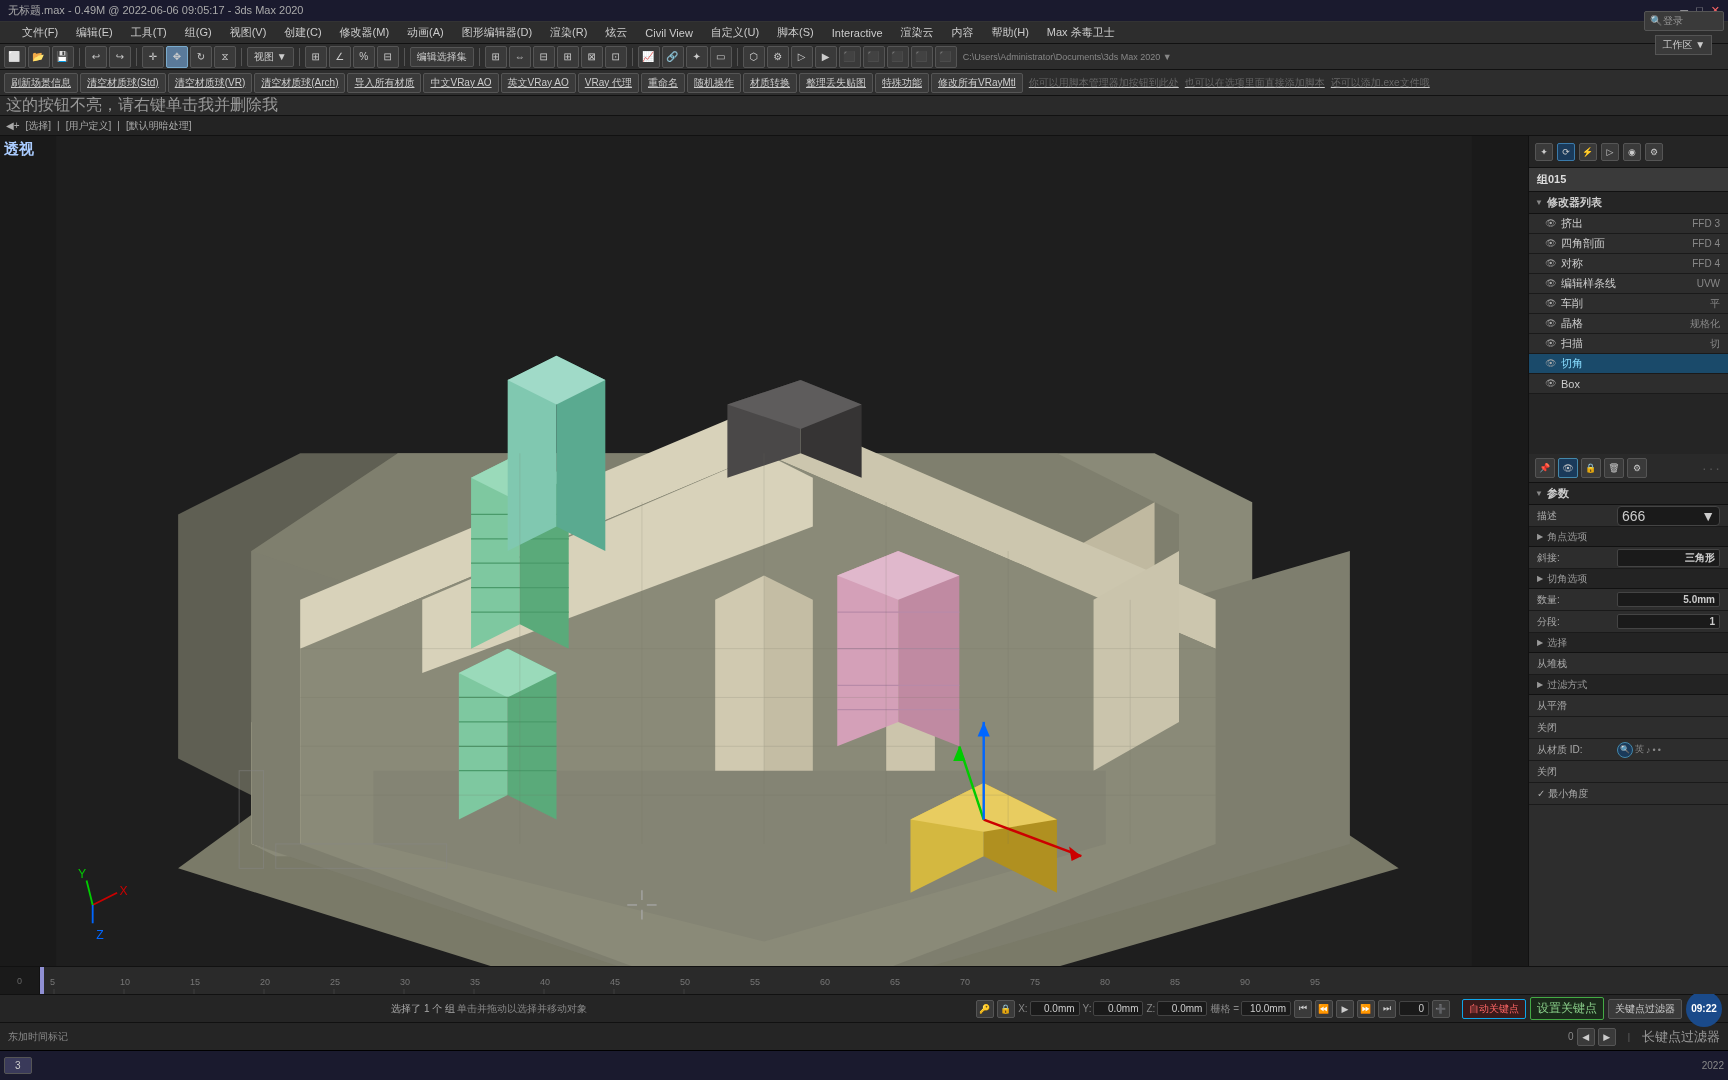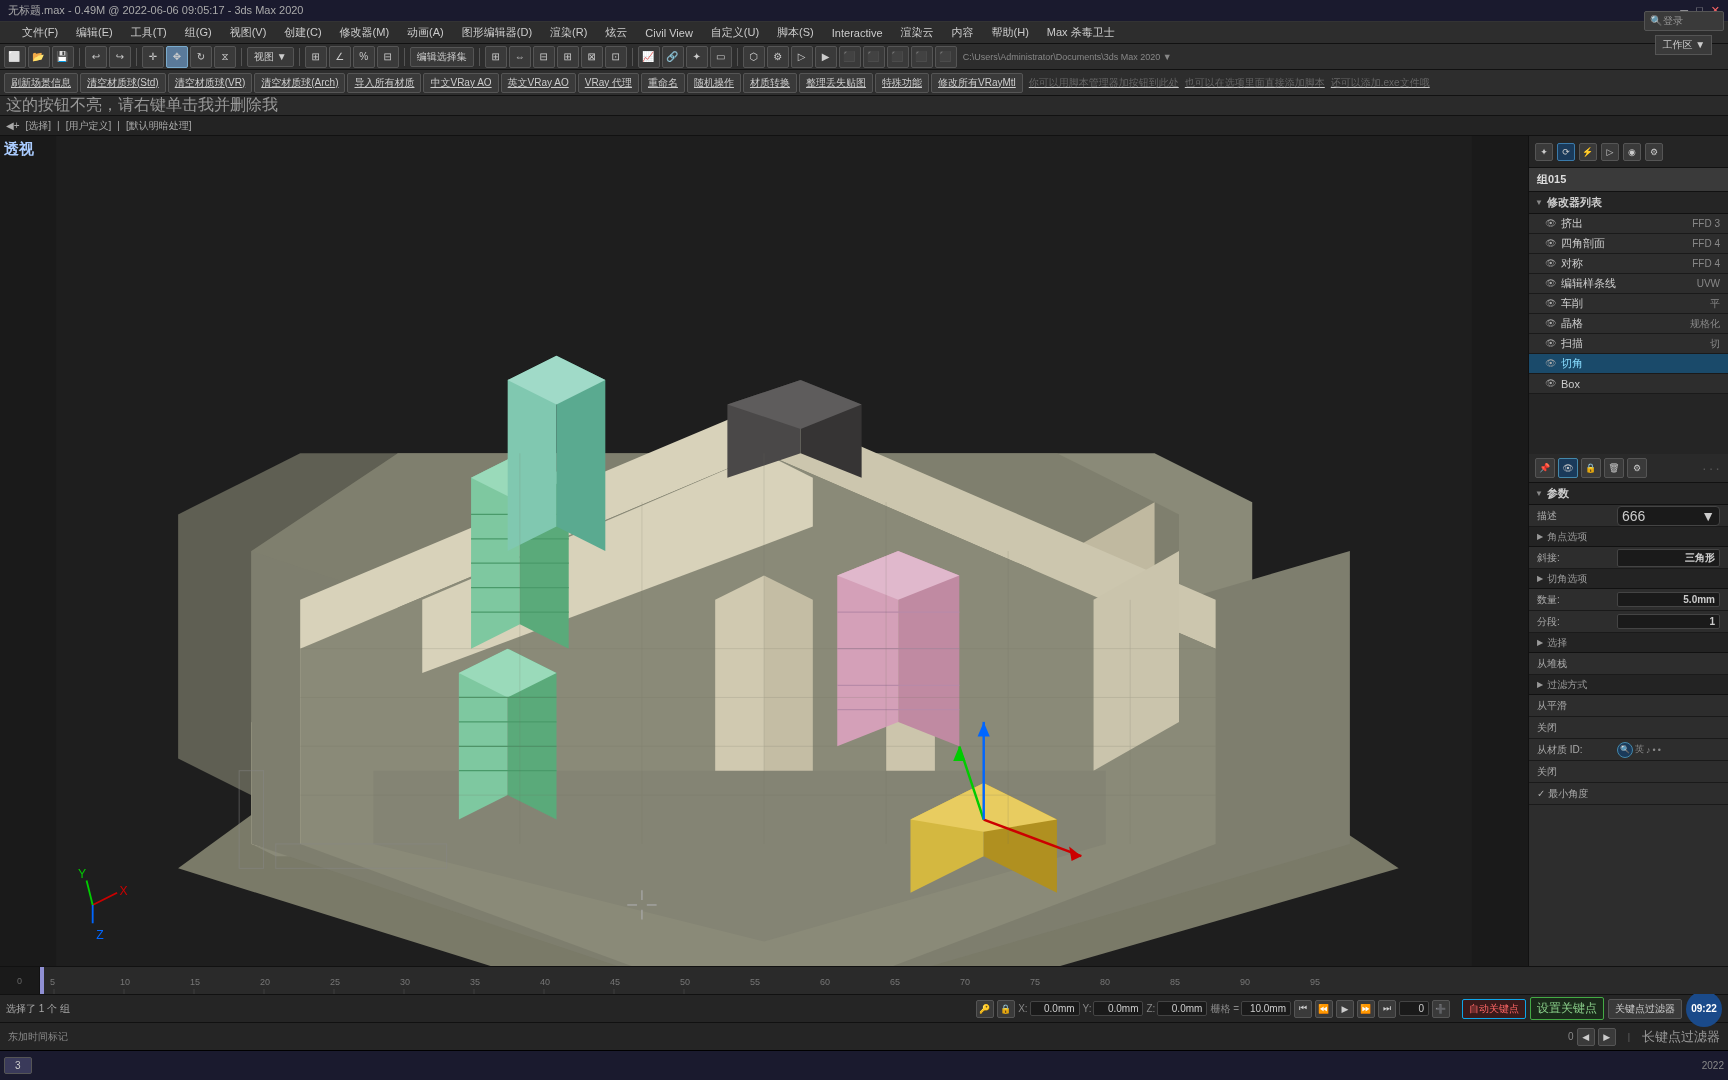--- a/index.html
+++ b/index.html
@@ -884,22 +884,23 @@
         <line x1="644" y1="22" x2="644" y2="28"></line>
       </g>
 
       <rect x="0" y="0" width="4" height="28" fill="#aaaaff" opacity="0.8"></rect>
     </svg>
   </div>
 </div>
 
 <div id="transport-bar">
 
-  <div style="flex:1;display:flex;flex-direction:column;justify-content:center;gap:2px;">
+  <div style="flex:1;display:flex;flex-direction:row;justify-content:center;gap:2px;">
     <span style="font-size:10px;color:#aaa;">选择了 1 个 组</span>
+    <span style="font-size:10px;color:#888;">单击并拖动以选择并移动对象</span>
   </div>
 
   <div style="display:flex;align-items:center;gap:3px;">
     <div class="transport-btn">🔑</div>
     <div class="transport-btn">🔒</div>
 
     <div class="status-coord">
       <span class="coord-label">X:</span>
       <div class="coord-value">0.0mm</div>
     </div>

